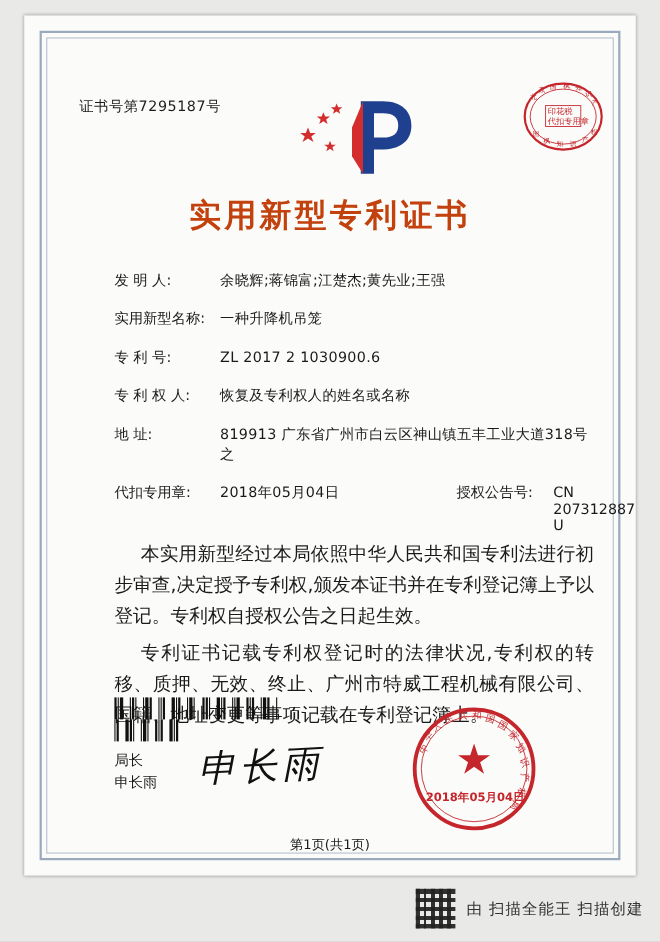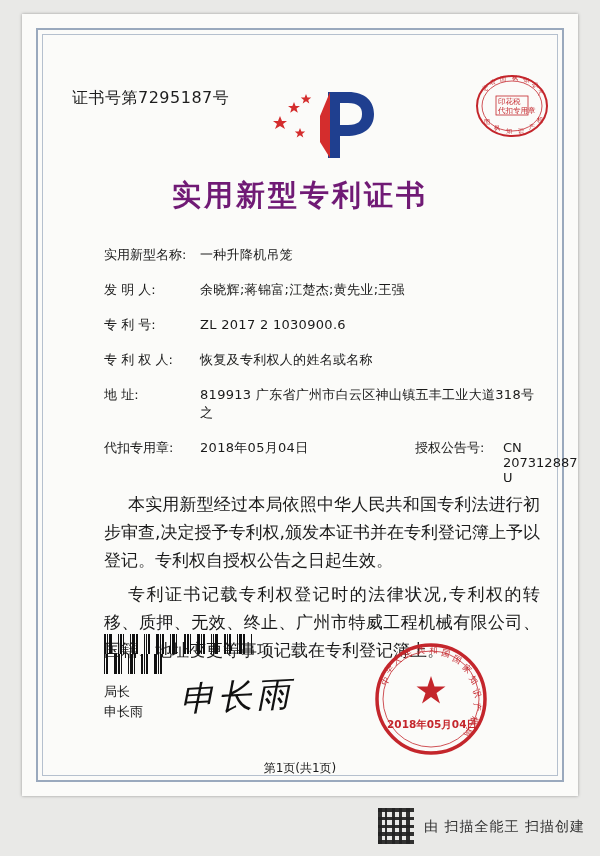--- a/index.html
+++ b/index.html
@@ -44,21 +44,21 @@
     right: 20px;
     bottom: 20px;
     border: 1px solid #b5c0ce;
   }
 
   
   .cert-no {
     position: absolute;
     left: 50px;
     top: 74px;
-    font-size: 16px;
+    font-size: 13px;
     color: #1d1d1d;
     letter-spacing: 0.5px;
     font-family: "DejaVu Sans", "Liberation Sans", sans-serif;
   }
 
   
   .logo {
     position: absolute;
     left: 248px;
     top: 72px;
@@ -77,21 +77,21 @@
 
   .title {
     position: absolute;
     left: 0;
     right: 0;
     top: 162px;
     text-align: center;
     font-size: 29px;
     font-weight: bold;
     letter-spacing: 3px;
-    color: #701a75;
+    color: #c2410c;
     font-family: "DejaVu Sans", "Liberation Sans", sans-serif;
   }
 
   .fields {
     position: absolute;
     left: 82px;
     top: 232px;
     width: 440px;
   }
   .field-row {
@@ -274,26 +274,26 @@
           <text x="24" y="36">印花税</text>
           <text x="24" y="45">代扣专用章</text>
         </g>
       </svg>
     </div>
 
     <div class="title">实用新型专利证书</div>
 
     <div class="fields">
       <div class="field-row">
+        <div class="field-label">发 明 人:</div>
+        <div class="field-value">余晓辉;蒋锦富;江楚杰;黄先业;王强</div>
+      </div>
+      <div class="field-row">
         <div class="field-label">实用新型名称:</div>
         <div class="field-value">一种升降机吊笼</div>
-      </div>
-      <div class="field-row">
-        <div class="field-label">发 明 人:</div>
-        <div class="field-value">余晓辉;蒋锦富;江楚杰;黄先业;王强</div>
       </div>
       <div class="field-row">
         <div class="field-label">专 利 号:</div>
         <div class="field-value">ZL 2017 2 1030900.6</div>
       </div>
       <div class="field-row">
         <div class="field-label">专 利 权 人:</div>
         <div class="field-value">恢复及专利权人的姓名或名称</div>
       </div>
       <div class="field-row">

